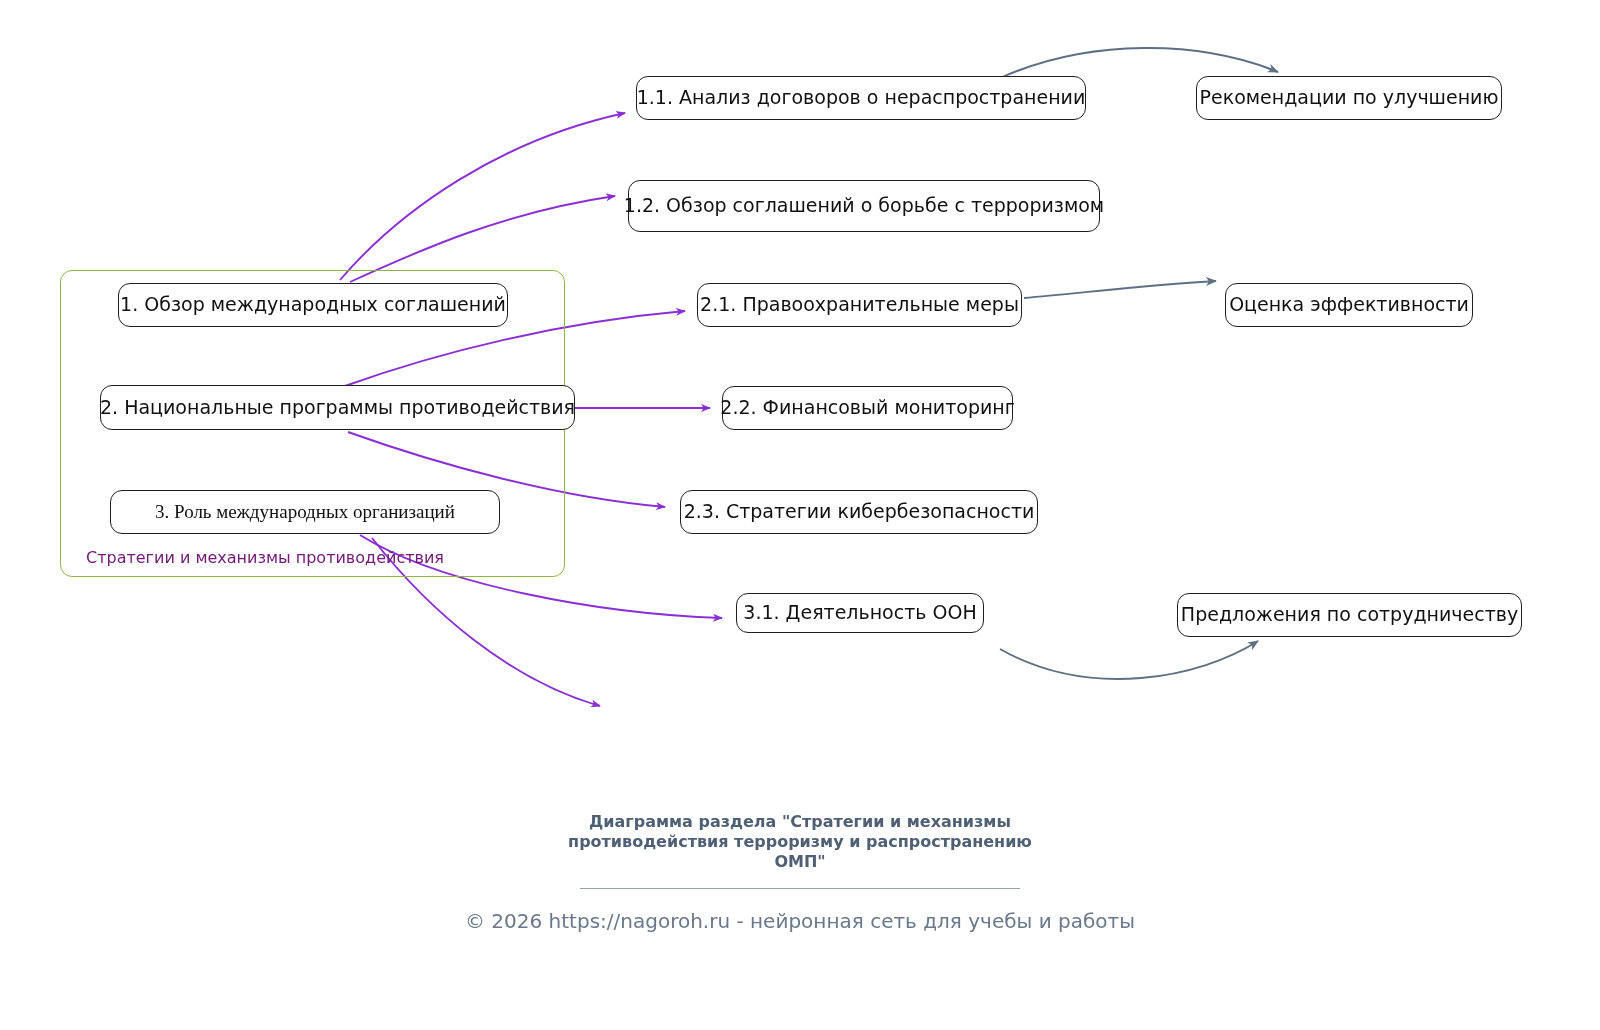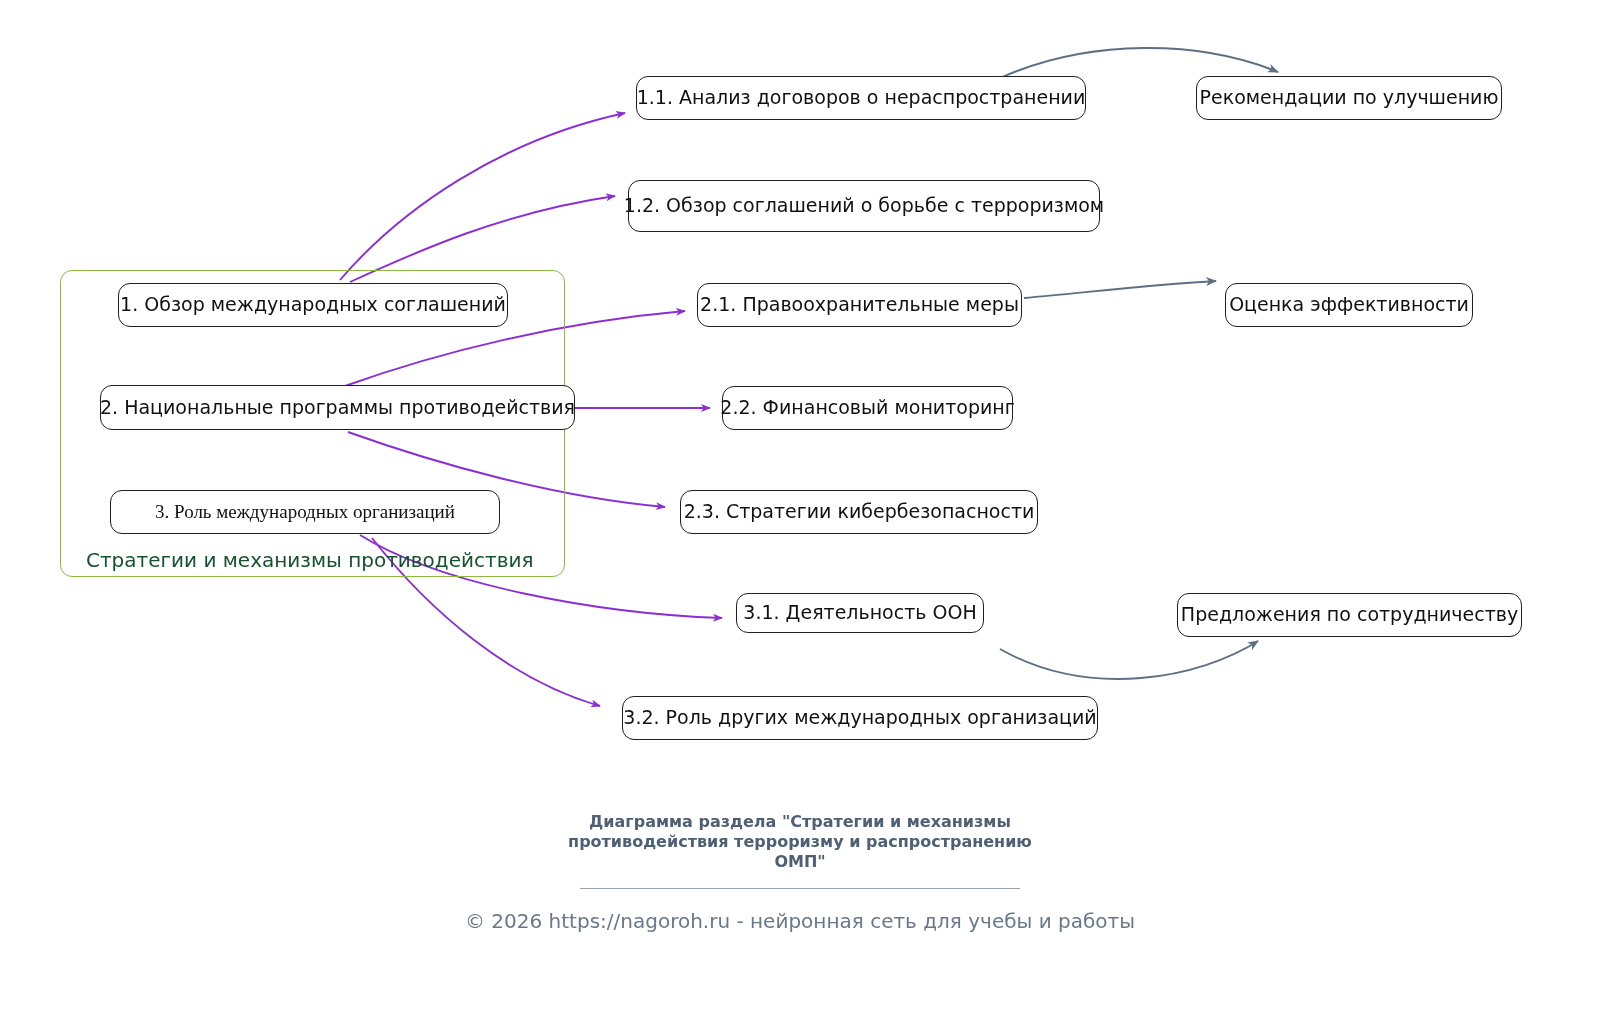--- a/index.html
+++ b/index.html
@@ -53,22 +53,22 @@
   
   .cluster {
     position: absolute;
     box-sizing: border-box;
     border: 1.6px solid #8db83f;
     border-radius: 12px;
     background: transparent;
   }
   .cluster-label {
     position: absolute;
-    color: #14532d;
-    font-size: 20px;
+    color: #701a75;
+    font-size: 16px;
     white-space: nowrap;
   }
 
   
   .caption-wrap {
     position: absolute;
     left: 0;
     top: 812px;
     width: 1600px;
     text-align: center;
@@ -162,23 +162,20 @@
   </div>
 
   <div class="node" style="left:680px; top:490px; width:358px; height:44px;">
     <span>2.3. Стратегии кибербезопасности</span>
   </div>
 
   <div class="node" style="left:736px; top:593px; width:248px; height:40px;">
     <span>3.1. Деятельность ООН</span>
   </div>
 
-  <div class="node" style="left:622px; top:696px; width:476px; height:44px;">
-    <span>3.2. Роль других международных организаций</span>
-  </div>
 
   <div class="node" style="left:1225px; top:283px; width:248px; height:44px;">
     <span>Оценка эффективности</span>
   </div>
 
   <div class="node" style="left:1196px; top:76px; width:306px; height:44px;">
     <span>Рекомендации по улучшению</span>
   </div>
 
   <div class="node" style="left:1177px; top:593px; width:345px; height:44px;">

